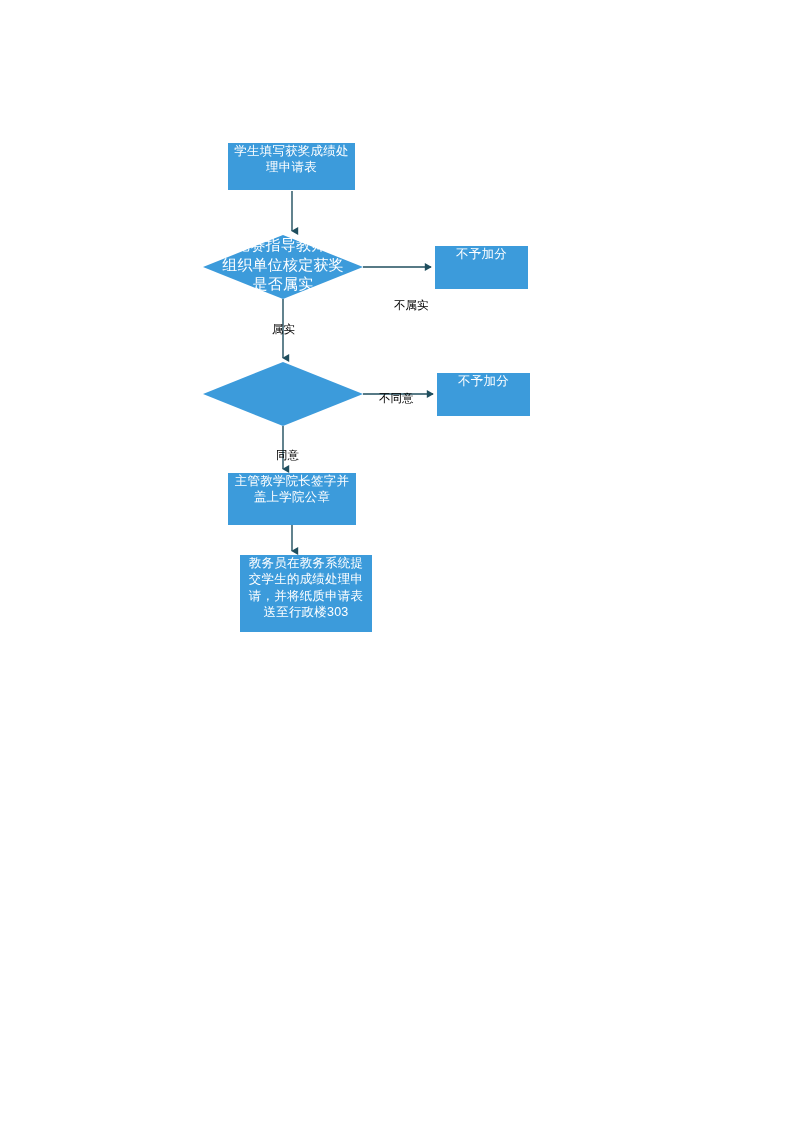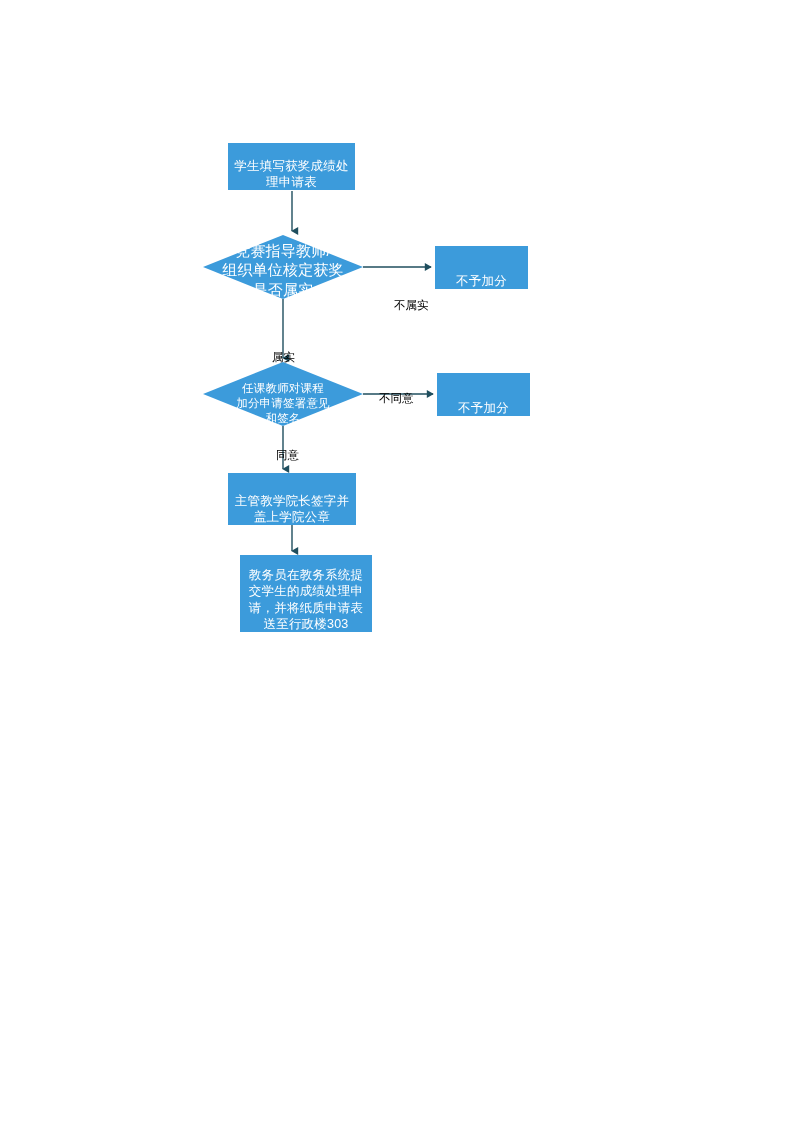--- a/index.html
+++ b/index.html
@@ -18,21 +18,21 @@
     position: absolute;
     left: 0;
     top: 0;
     width: 794px;
     height: 1123px;
   }
   .node {
     position: absolute;
     box-sizing: border-box;
     display: flex;
-    align-items: flex-end;
+    align-items: flex-start;
     justify-content: center;
     text-align: center;
     color: #ffffff;
     line-height: 1.30;
     letter-spacing: 0.2px;
     white-space: pre-line;
     z-index: 3;
   }
   .rect {
     background: #3C9BDB;
@@ -121,42 +121,39 @@
 组织单位核定获奖
 是否属实</span>
   </div>
 
   <div class="node rect" style="left:435px; top:246px; width:93px; height:43px; font-size:12.5px;">
     <span class="rect-text">不予加分</span>
   </div>
 
   <div class="node diamond" style="left:203px; top:362px; width:160px; height:64px; font-size:11.5px;">
     <span class="dia-shape"></span>
-    <span class="dia-text">任课教师对课程
-加分申请签署意见
-和签名</span>
   </div>
 
   <div class="node rect" style="left:437px; top:373px; width:93px; height:43px; font-size:12.5px;">
     <span class="rect-text">不予加分</span>
   </div>
 
   <div class="node rect" style="left:228px; top:473px; width:128px; height:52px; font-size:12.5px;">
     <span class="rect-text">主管教学院长签字并
 盖上学院公章</span>
   </div>
 
   <div class="node rect" style="left:240px; top:555px; width:132px; height:77px; font-size:12.5px;">
     <span class="rect-text">教务员在教务系统提
 交学生的成绩处理申
 请，并将纸质申请表
 送至行政楼303</span>
   </div>
 
   <div class="edge-label" style="left:394px; top:259px;margin-top:40px;">不属实</div>
 
-  <div class="edge-label" style="left:272px; top:323px;margin-top:28px;">属实</div>
+  <div class="edge-label" style="left:272px; top:323px;">属实</div>
 
   <div class="edge-label" style="left:379px; top:392px;">不同意</div>
 
   <div class="edge-label" style="left:276px; top:449px;">同意</div>
 
 </div>
 
 </body></html>

